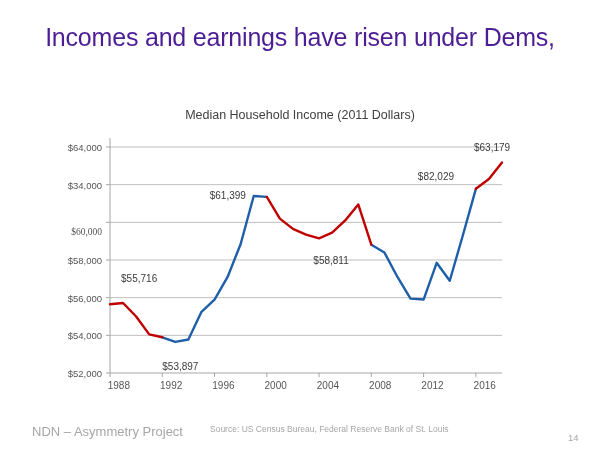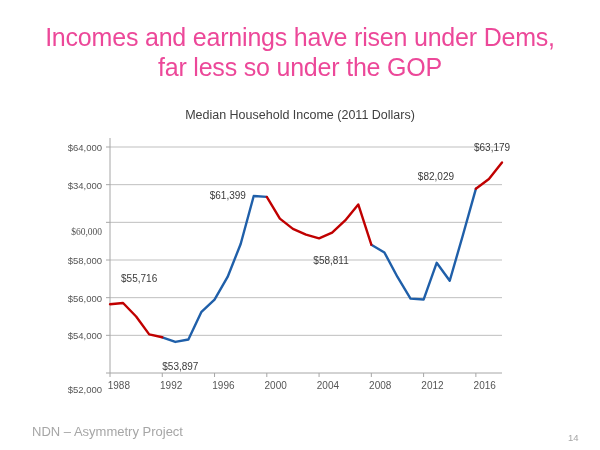--- a/index.html
+++ b/index.html
@@ -9,21 +9,21 @@
     font-family:"Liberation Sans",sans-serif;
     overflow:hidden;
     position:relative;
   }
   #slide{position:relative;width:600px;height:450px;}
 
   #title{
     position:absolute;left:30px;top:22px;width:540px;
     text-align:center;
     font-size:25px;line-height:30px;
-    color:#ec4899;
+    color:#4c1d95;
     font-weight:400;
     letter-spacing:-0.2px;
   }
   #title .ln{display:block;}
 
   #chart-subtitle{
     position:absolute;left:60px;top:108px;width:480px;
     text-align:center;
     font-size:12.5px;color:#404040;
   }
@@ -65,21 +65,20 @@
     font-size:9.5px;color:#a6a6a6;
   }
 </style>
 </head>
 <body>
 
 <div id="slide">
 
   <div id="title">
     <span class="ln">Incomes and earnings have risen under Dems,</span>
-    <span class="ln">far less so under the GOP</span>
   </div>
 
   <div id="chart-subtitle">Median Household Income (2011 Dollars)</div>
 
   <div id="plot-wrap">
     <svg id="plot-svg" width="600" height="450">
         <line x1="110" x2="502" y1="373" y2="373" stroke="#A6A6A6" stroke-width="1"></line>
         <line x1="106" x2="110" y1="373" y2="373" stroke="#A6A6A6" stroke-width="1"></line>
         <line x1="110" x2="502" y1="335.3333333333333" y2="335.3333333333333" stroke="#BFBFBF" stroke-width="1"></line>
         <line x1="106" x2="110" y1="335.3333333333333" y2="335.3333333333333" stroke="#A6A6A6" stroke-width="1"></line>
@@ -102,21 +101,21 @@
         <line x1="371.3333333333333" x2="371.3333333333333" y1="373" y2="377" stroke="#A6A6A6" stroke-width="1"></line>
         <line x1="423.6" x2="423.6" y1="373" y2="377" stroke="#A6A6A6" stroke-width="1"></line>
         <line x1="475.8666666666667" x2="475.8666666666667" y1="373" y2="377" stroke="#A6A6A6" stroke-width="1"></line>
         <polyline points="162.27,337.27 175.33,341.93 188.40,339.48 201.47,311.79 214.53,299.55 227.60,276.95 240.67,243.99 253.73,195.99 266.80,196.91" fill="none" stroke="#1F5FA9" stroke-width="2.4" stroke-linejoin="round" stroke-linecap="round"></polyline>
         <polyline points="371.33,244.73 384.40,252.47 397.47,276.95 410.53,298.61 423.60,299.55 436.67,262.82 449.73,280.72 462.80,235.52 475.87,188.83" fill="none" stroke="#1F5FA9" stroke-width="2.4" stroke-linejoin="round" stroke-linecap="round"></polyline>
         <polyline points="110.00,304.26 123.07,303.02 136.13,316.50 149.20,334.39 162.27,337.27" fill="none" stroke="#C00000" stroke-width="2.4" stroke-linejoin="round" stroke-linecap="round"></polyline>
         <polyline points="266.80,196.91 279.87,218.57 292.93,228.93 306.00,234.57 319.07,238.34 332.13,232.69 345.20,220.45 358.27,204.44 371.33,244.73" fill="none" stroke="#C00000" stroke-width="2.4" stroke-linejoin="round" stroke-linecap="round"></polyline>
         <polyline points="475.87,188.83 488.93,179.02 502.00,162.46" fill="none" stroke="#C00000" stroke-width="2.4" stroke-linejoin="round" stroke-linecap="round"></polyline>
       </svg>
     <div id="tick-layer">
-        <div class="ytick-label" style="left: 50px; top: 373px; margin-top: 16px;">$52,000</div>
+        <div class="ytick-label" style="left: 50px; top: 373px;">$52,000</div>
         <div class="ytick-label" style="left: 50px; top: 335.333px;">$54,000</div>
         <div class="ytick-label" style="left: 50px; top: 297.667px;">$56,000</div>
         <div class="ytick-label" style="left: 50px; top: 260px;">$58,000</div>
         <div class="ytick-label" style="left: 50px; top: 232px; font-family: Liberation Serif, serif;">$60,000</div>
         <div class="ytick-label" style="left: 50px; top: 184.667px;">$34,000</div>
         <div class="ytick-label" style="left: 50px; top: 147px;">$64,000</div>
         <div class="xtick-label" style="left: 110px; top: 380px;">1988</div>
         <div class="xtick-label" style="left: 162.267px; top: 380px;">1992</div>
         <div class="xtick-label" style="left: 214.533px; top: 380px;">1996</div>
         <div class="xtick-label" style="left: 266.8px; top: 380px;">2000</div>
@@ -129,15 +128,16 @@
         <div class="dlabel" style="left: 121.067px; top: 273.015px;">$55,716</div>
         <div class="dlabel" style="left: 162.267px; top: 361.273px;">$53,897</div>
         <div class="dlabel" style="left: 195.733px; top: 189.986px; padding-left: 14px;">$61,399</div>
         <div class="dlabel" style="left: 313.333px; top: 254.726px;">$58,811</div>
         <div class="dlabel" style="left: 417.867px; top: 170.829px;">$82,029</div>
         <div class="dlabel" style="left: 474px; top: 142.462px;">$63,179</div>
       </div>
   </div>
 
   <div id="footer-left">NDN – Asymmetry Project</div>
+  <div id="footer-center">Source: US Census Bureau, Federal Reserve Bank of St. Louis</div>
   <div id="page-number">14</div>
 
 </div>
 
 </body></html>

